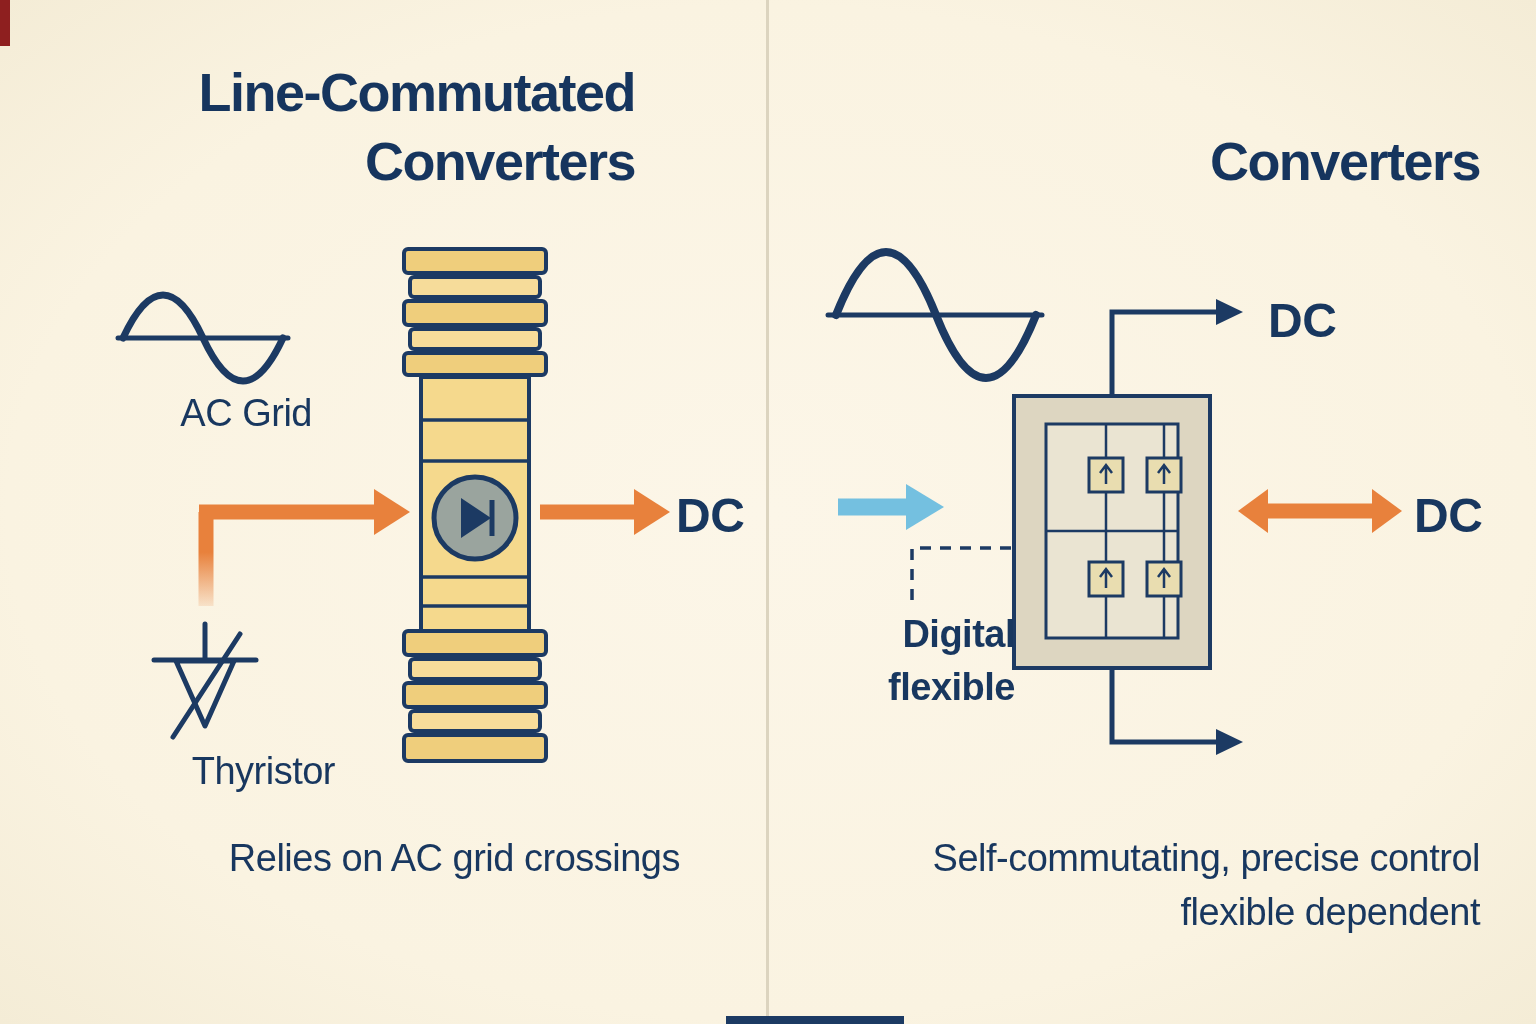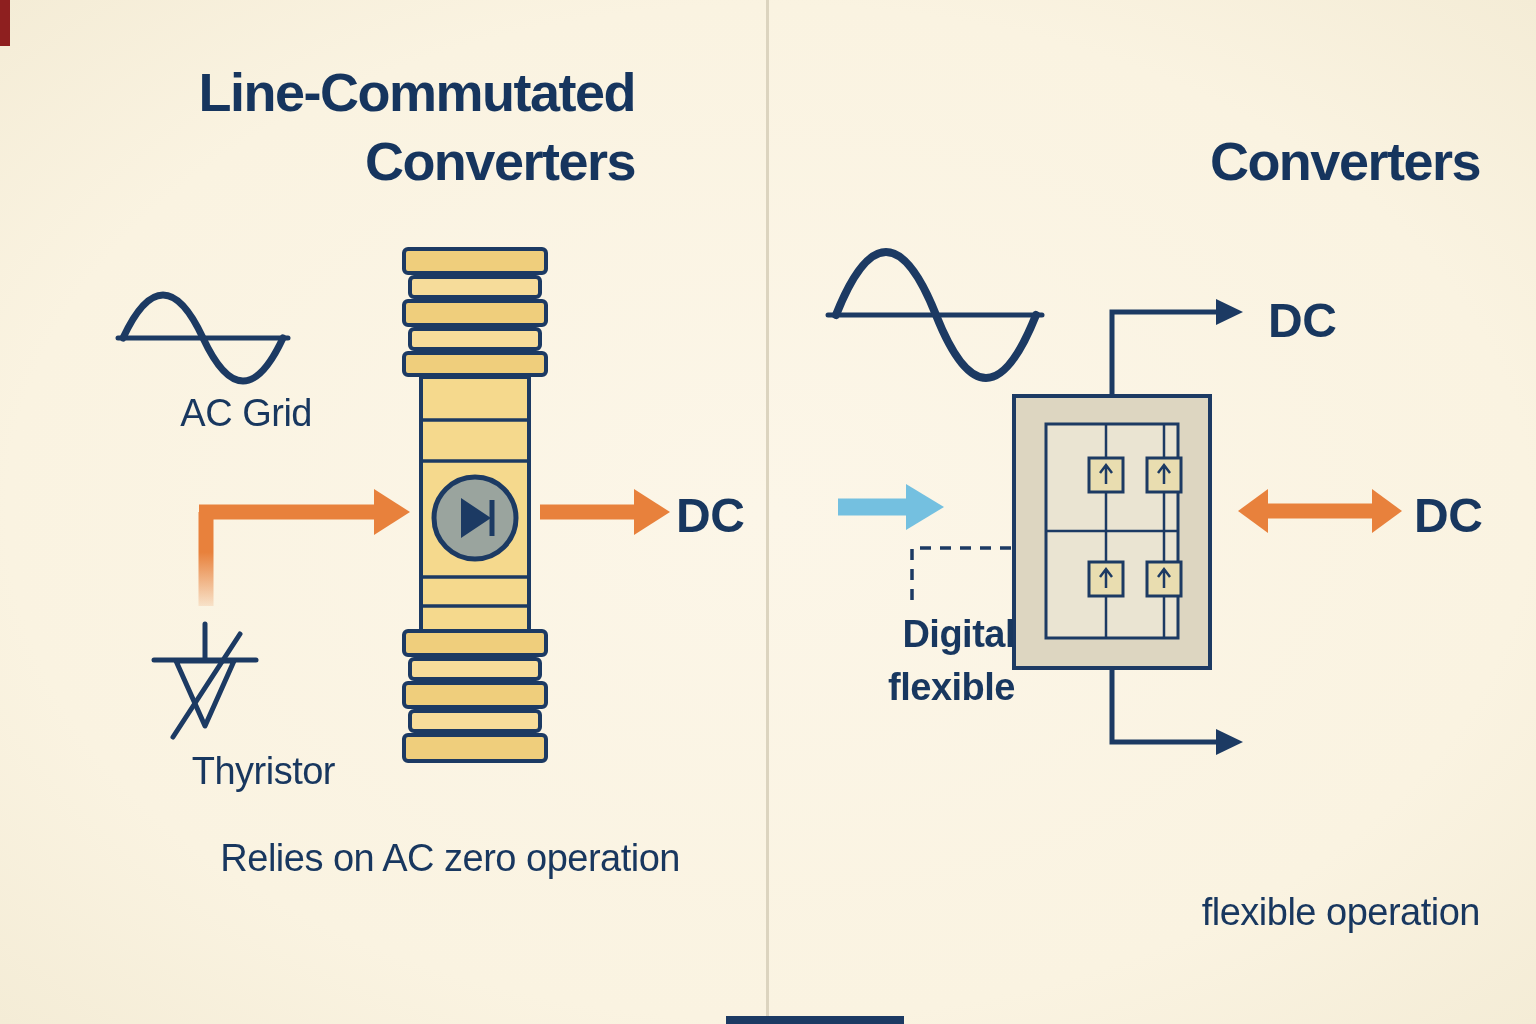--- a/index.html
+++ b/index.html
@@ -145,38 +145,38 @@
   </div>
 
   <div class="txt label" style="left:112px; top:392px; width:200px;">AC Grid</div>
 
   <div class="txt dc-label" style="left:676px; top:488px; width:100px; text-align:left;">DC</div>
 
   <div class="txt label" style="left:95px; top:750px; width:240px;">Thyristor</div>
 
 
   <div class="txt caption" style="left:80px; top:832px; width:600px;">
-    <span>Relies on AC zero operation</span><br>
+    <span>Relies on AC grid crossings</span><br>
   </div>
 
   <div class="txt panel-title" style="left:880px; top:58px; width:600px;">
     <br>
     <span>Converters</span>
   </div>
 
   <div class="txt dc-label" style="left:1268px; top:293px; width:100px; text-align:left;">DC</div>
 
   <div class="txt dc-label" style="left:1414px; top:488px; width:100px; text-align:left;">DC</div>
 
   <div class="txt label two-line" style="left:815px; top:608px; width:200px;">
     <span>Digital</span><br>
     <span>flexible</span>
   </div>
 
   <div class="txt caption" style="left:830px; top:832px; width:650px;">
-    <br>
-    <span>flexible operation</span>
+    <span>Self-commutating, precise control</span><br>
+    <span>flexible dependent</span>
   </div>
 
   <div class="artifact-red"></div>
   <div class="artifact-navy"></div>
 
 </div>
 
 </body></html>

